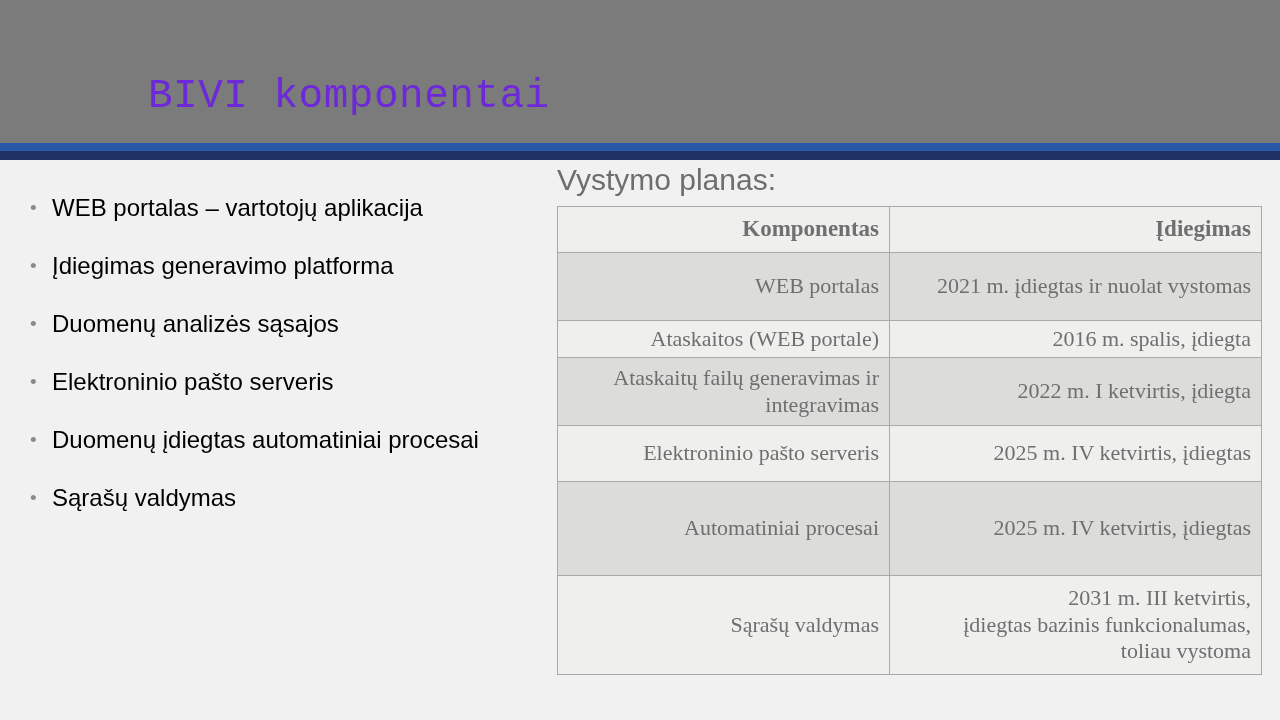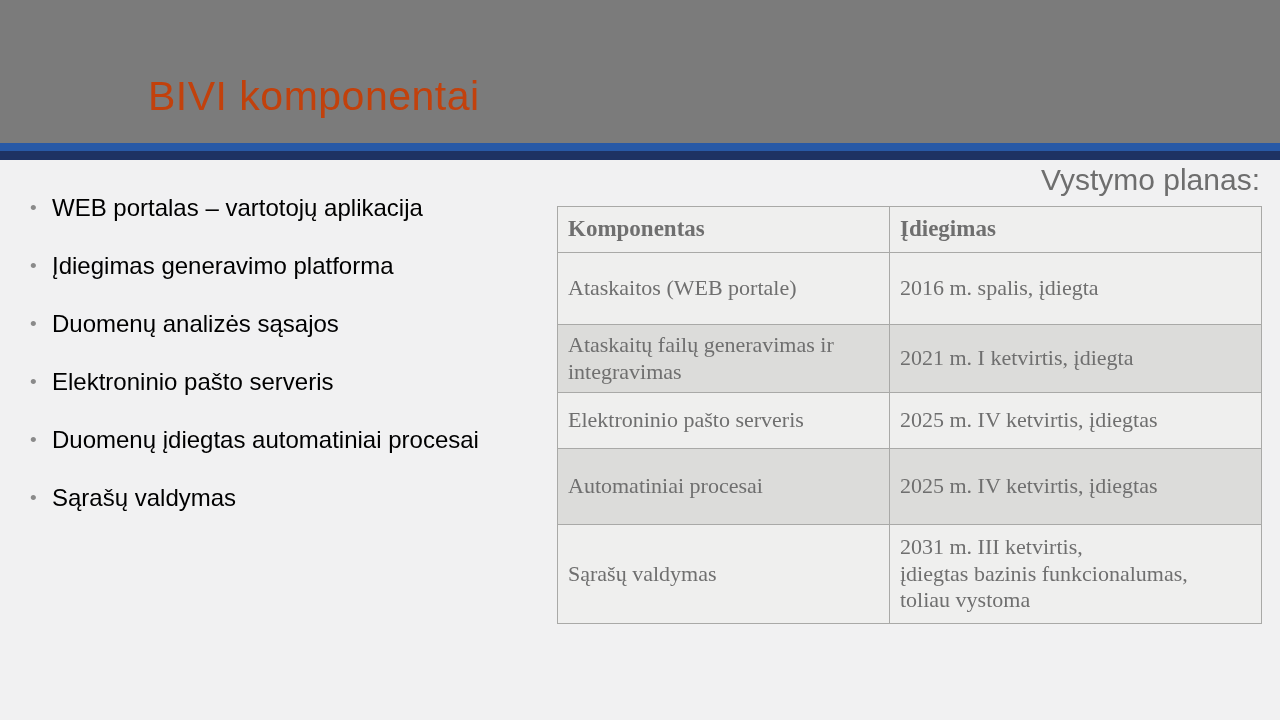--- a/index.html
+++ b/index.html
@@ -11,21 +11,21 @@
   .slide { position: relative; width: 1280px; height: 720px; background: #f1f1f2; }
 
   
   .title-band {
     position: absolute; left: 0; top: 0; width: 1280px; height: 143px;
     background: #7b7b7b;
   }
   .slide-title {
     position: absolute; left: 148px; top: 74px;
     font-size: 41px; line-height: 1.1; font-weight: 400;
-    color: #c2410c; letter-spacing: 0.5px;
+    color: #6d28d9; letter-spacing: 0.5px; font-family: Liberation Mono, monospace;
   }
   .stripe-blue {
     position: absolute; left: 0; top: 143px; width: 1280px; height: 8px;
     background: #2859a6;
   }
   .stripe-navy {
     position: absolute; left: 0; top: 151px; width: 1280px; height: 9px;
     background: #1e3263;
   }
 
@@ -44,50 +44,50 @@
     font-size: 19px; line-height: 32px; color: #8a8a8a;
   }
   .bullet-text {
     width: 486px;
     font-size: 24px; line-height: 32px; color: #000000;
   }
 
   
   .plan-heading {
     position: absolute; left: 557px; top: 163px; width: 703px;
-    text-align: right;
+    text-align: left;
     font-size: 30px; line-height: 1.1; color: #6e6e6e;
   }
 
   
   .plan-table {
     position: absolute; left: 557px; top: 206px;
     border-collapse: collapse; table-layout: fixed;
     width: 704px;
     font-family: "Liberation Serif", serif;
     color: #6f6f6f;
   }
   .plan-table td, .plan-table th {
     border: 1px solid #a9a9a7;
-    text-align: left; vertical-align: middle;
+    text-align: right; vertical-align: middle;
     padding: 2px 10px;
     background: #efefee;
     font-size: 22px; line-height: 1.22;
     font-weight: 400;
   }
   .plan-table th { font-size: 23px; font-weight: 700; }
   .plan-table tr.shaded td { background: #dcdcda; }
   .cell-deployment { white-space: pre-line; }
 
   .row-header  { height: 46px; }
   .row-1 { height: 68px; }
-  .row-2 { height: 72px; }
+  .row-2 { height: 37px; }
   .row-3 { height: 68px; }
   .row-4 { height: 56px; }
-  .row-5 { height: 76px; }
+  .row-5 { height: 94px; }
   .row-6 { height: 99px; }
 </style>
 </head>
 <body>
 
 <div class="slide">
 
   <div class="title-band"></div>
   <div class="slide-title">BIVI komponentai</div>
   <div class="stripe-blue"></div>
@@ -125,27 +125,31 @@
   <table class="plan-table">
     <colgroup>
       <col style="width: 332px;">
       <col style="width: 372px;">
     </colgroup>
     <tbody>
         <tr class="row-header">
       <th>Komponentas</th>
       <th>Įdiegimas</th>
     </tr>
+    <tr class="row-1 shaded">
+      <td class="cell-component">WEB portalas</td>
+      <td class="cell-deployment">2021 m. įdiegtas ir nuolat vystomas</td>
+    </tr>
     <tr class="row-2">
       <td class="cell-component">Ataskaitos (WEB portale)</td>
       <td class="cell-deployment">2016 m. spalis, įdiegta</td>
     </tr>
     <tr class="row-3 shaded">
       <td class="cell-component">Ataskaitų failų generavimas ir integravimas</td>
-      <td class="cell-deployment">2021 m. I ketvirtis, įdiegta</td>
+      <td class="cell-deployment">2022 m. I ketvirtis, įdiegta</td>
     </tr>
     <tr class="row-4">
       <td class="cell-component">Elektroninio pašto serveris</td>
       <td class="cell-deployment">2025 m. IV ketvirtis, įdiegtas</td>
     </tr>
     <tr class="row-5 shaded">
       <td class="cell-component">Automatiniai procesai</td>
       <td class="cell-deployment">2025 m. IV ketvirtis, įdiegtas</td>
     </tr>
     <tr class="row-6">

